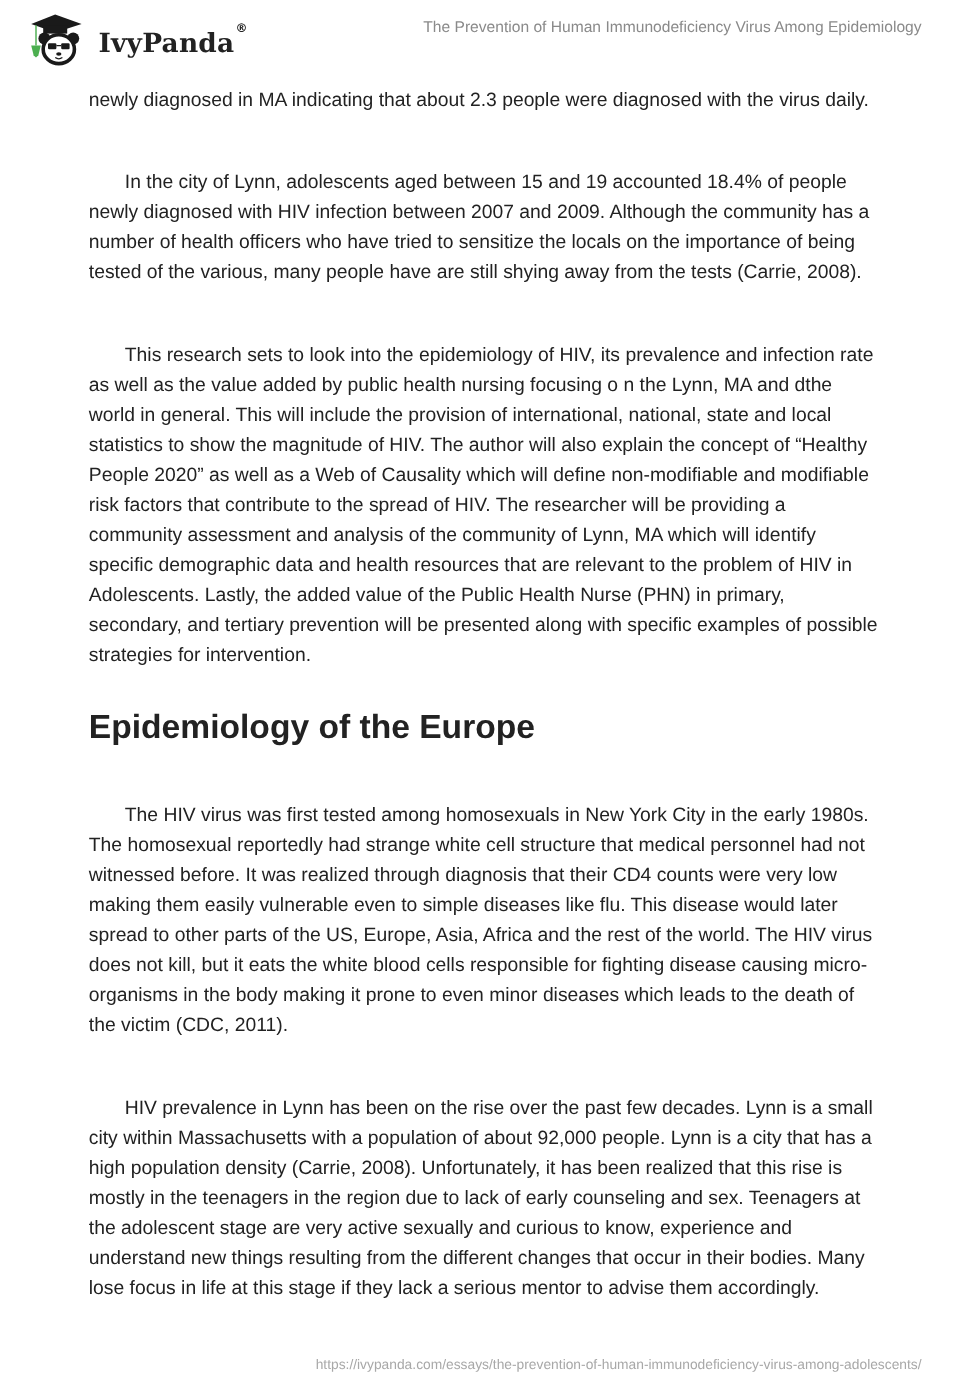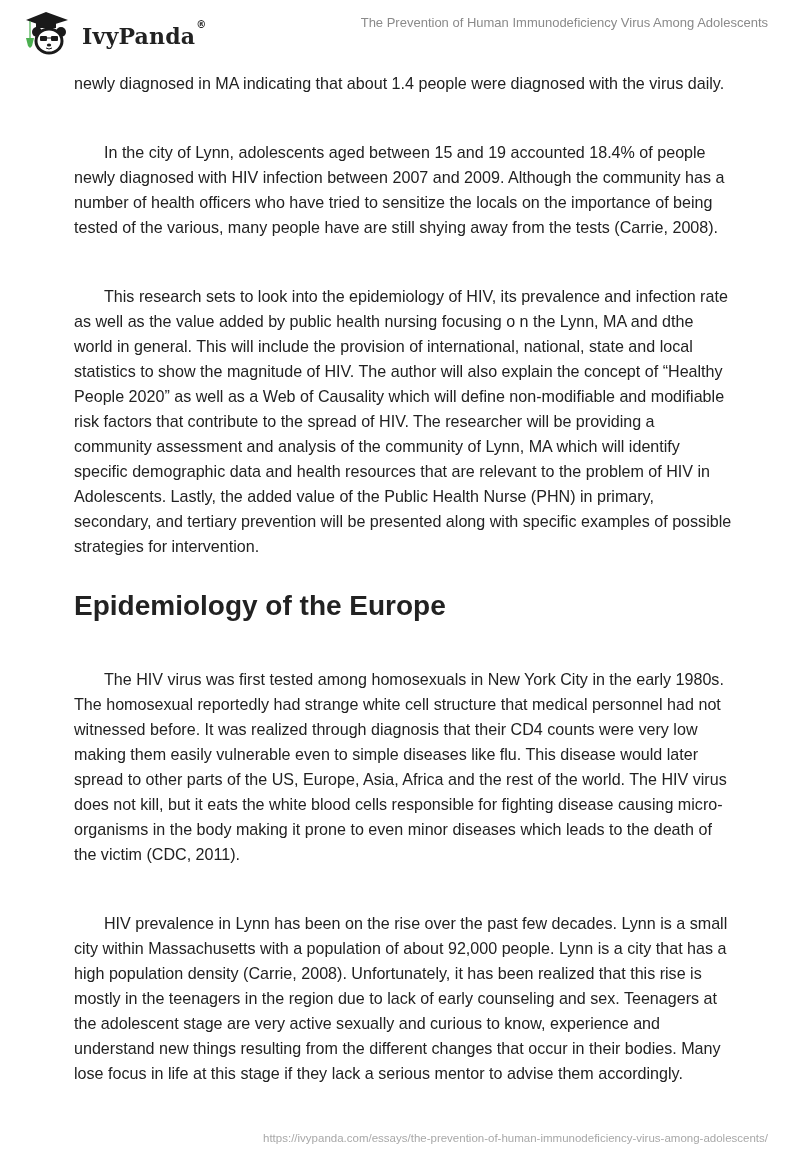--- a/index.html
+++ b/index.html
@@ -112,25 +112,25 @@
 
       <rect x="22" y="28" width="7" height="5" rx="1" fill="#1a1a1a"></rect>
       <rect x="33" y="28" width="7" height="5" rx="1" fill="#1a1a1a"></rect>
       <line x1="29" y1="30" x2="33" y2="30" stroke="#1a1a1a" stroke-width="1"></line>
 
       <ellipse cx="31" cy="37" rx="2.2" ry="1.5" fill="#1a1a1a"></ellipse>
       <path d="M28,40 Q31,42 34,40" stroke="#1a1a1a" stroke-width="1" fill="none"></path>
     </svg>
     <span class="logo-text"><span>IvyPanda</span><span class="logo-reg">®</span></span>
   </div>
-  <div class="doc-title">The Prevention of Human Immunodeficiency Virus Among Adolescents</div>
+  <div class="doc-title">The Prevention of Human Immunodeficiency Virus Among Epidemiology</div>
 </div>
 
 <div class="content">
-  <p class="para">newly diagnosed in MA indicating that about 1.4 people were diagnosed with the virus daily.</p>
+  <p class="para">newly diagnosed in MA indicating that about 2.3 people were diagnosed with the virus daily.</p>
   <p class="para indent">In the city of Lynn, adolescents aged between 15 and 19 accounted 18.4% of people newly diagnosed with HIV infection between 2007 and 2009. Although the community has a number of health officers who have tried to sensitize the locals on the importance of being tested of the various, many people have are still shying away from the tests (Carrie, 2008).</p>
   <p class="para indent">This research sets to look into the epidemiology of HIV, its prevalence and infection rate as well as the value added by public health nursing focusing o n the Lynn, MA and dthe world in general. This will include the provision of international, national, state and local statistics to show the magnitude of HIV. The author will also explain the concept of “Healthy People 2020” as well as a Web of Causality which will define non-modifiable and modifiable risk factors that contribute to the spread of HIV. The researcher will be providing a community assessment and analysis of the community of Lynn, MA which will identify specific demographic data and health resources that are relevant to the problem of HIV in Adolescents. Lastly, the added value of the Public Health Nurse (PHN) in primary, secondary, and tertiary prevention will be presented along with specific examples of possible strategies for intervention.</p>
   <h2 class="heading">Epidemiology of the Europe</h2>
   <p class="para indent">The HIV virus was first tested among homosexuals in New York City in the early 1980s. The homosexual reportedly had strange white cell structure that medical personnel had not witnessed before. It was realized through diagnosis that their CD4 counts were very low making them easily vulnerable even to simple diseases like flu. This disease would later spread to other parts of the US, Europe, Asia, Africa and the rest of the world. The HIV virus does not kill, but it eats the white blood cells responsible for fighting disease causing micro-organisms in the body making it prone to even minor diseases which leads to the death of the victim (CDC, 2011).</p>
   <p class="para indent">HIV prevalence in Lynn has been on the rise over the past few decades. Lynn is a small city within Massachusetts with a population of about 92,000 people. Lynn is a city that has a high population density (Carrie, 2008). Unfortunately, it has been realized that this rise is mostly in the teenagers in the region due to lack of early counseling and sex. Teenagers at the adolescent stage are very active sexually and curious to know, experience and understand new things resulting from the different changes that occur in their bodies. Many lose focus in life at this stage if they lack a serious mentor to advise them accordingly.</p>
 </div>
 
 <div class="footer-url">https://ivypanda.com/essays/the-prevention-of-human-immunodeficiency-virus-among-adolescents/</div>
 
 </body></html>

